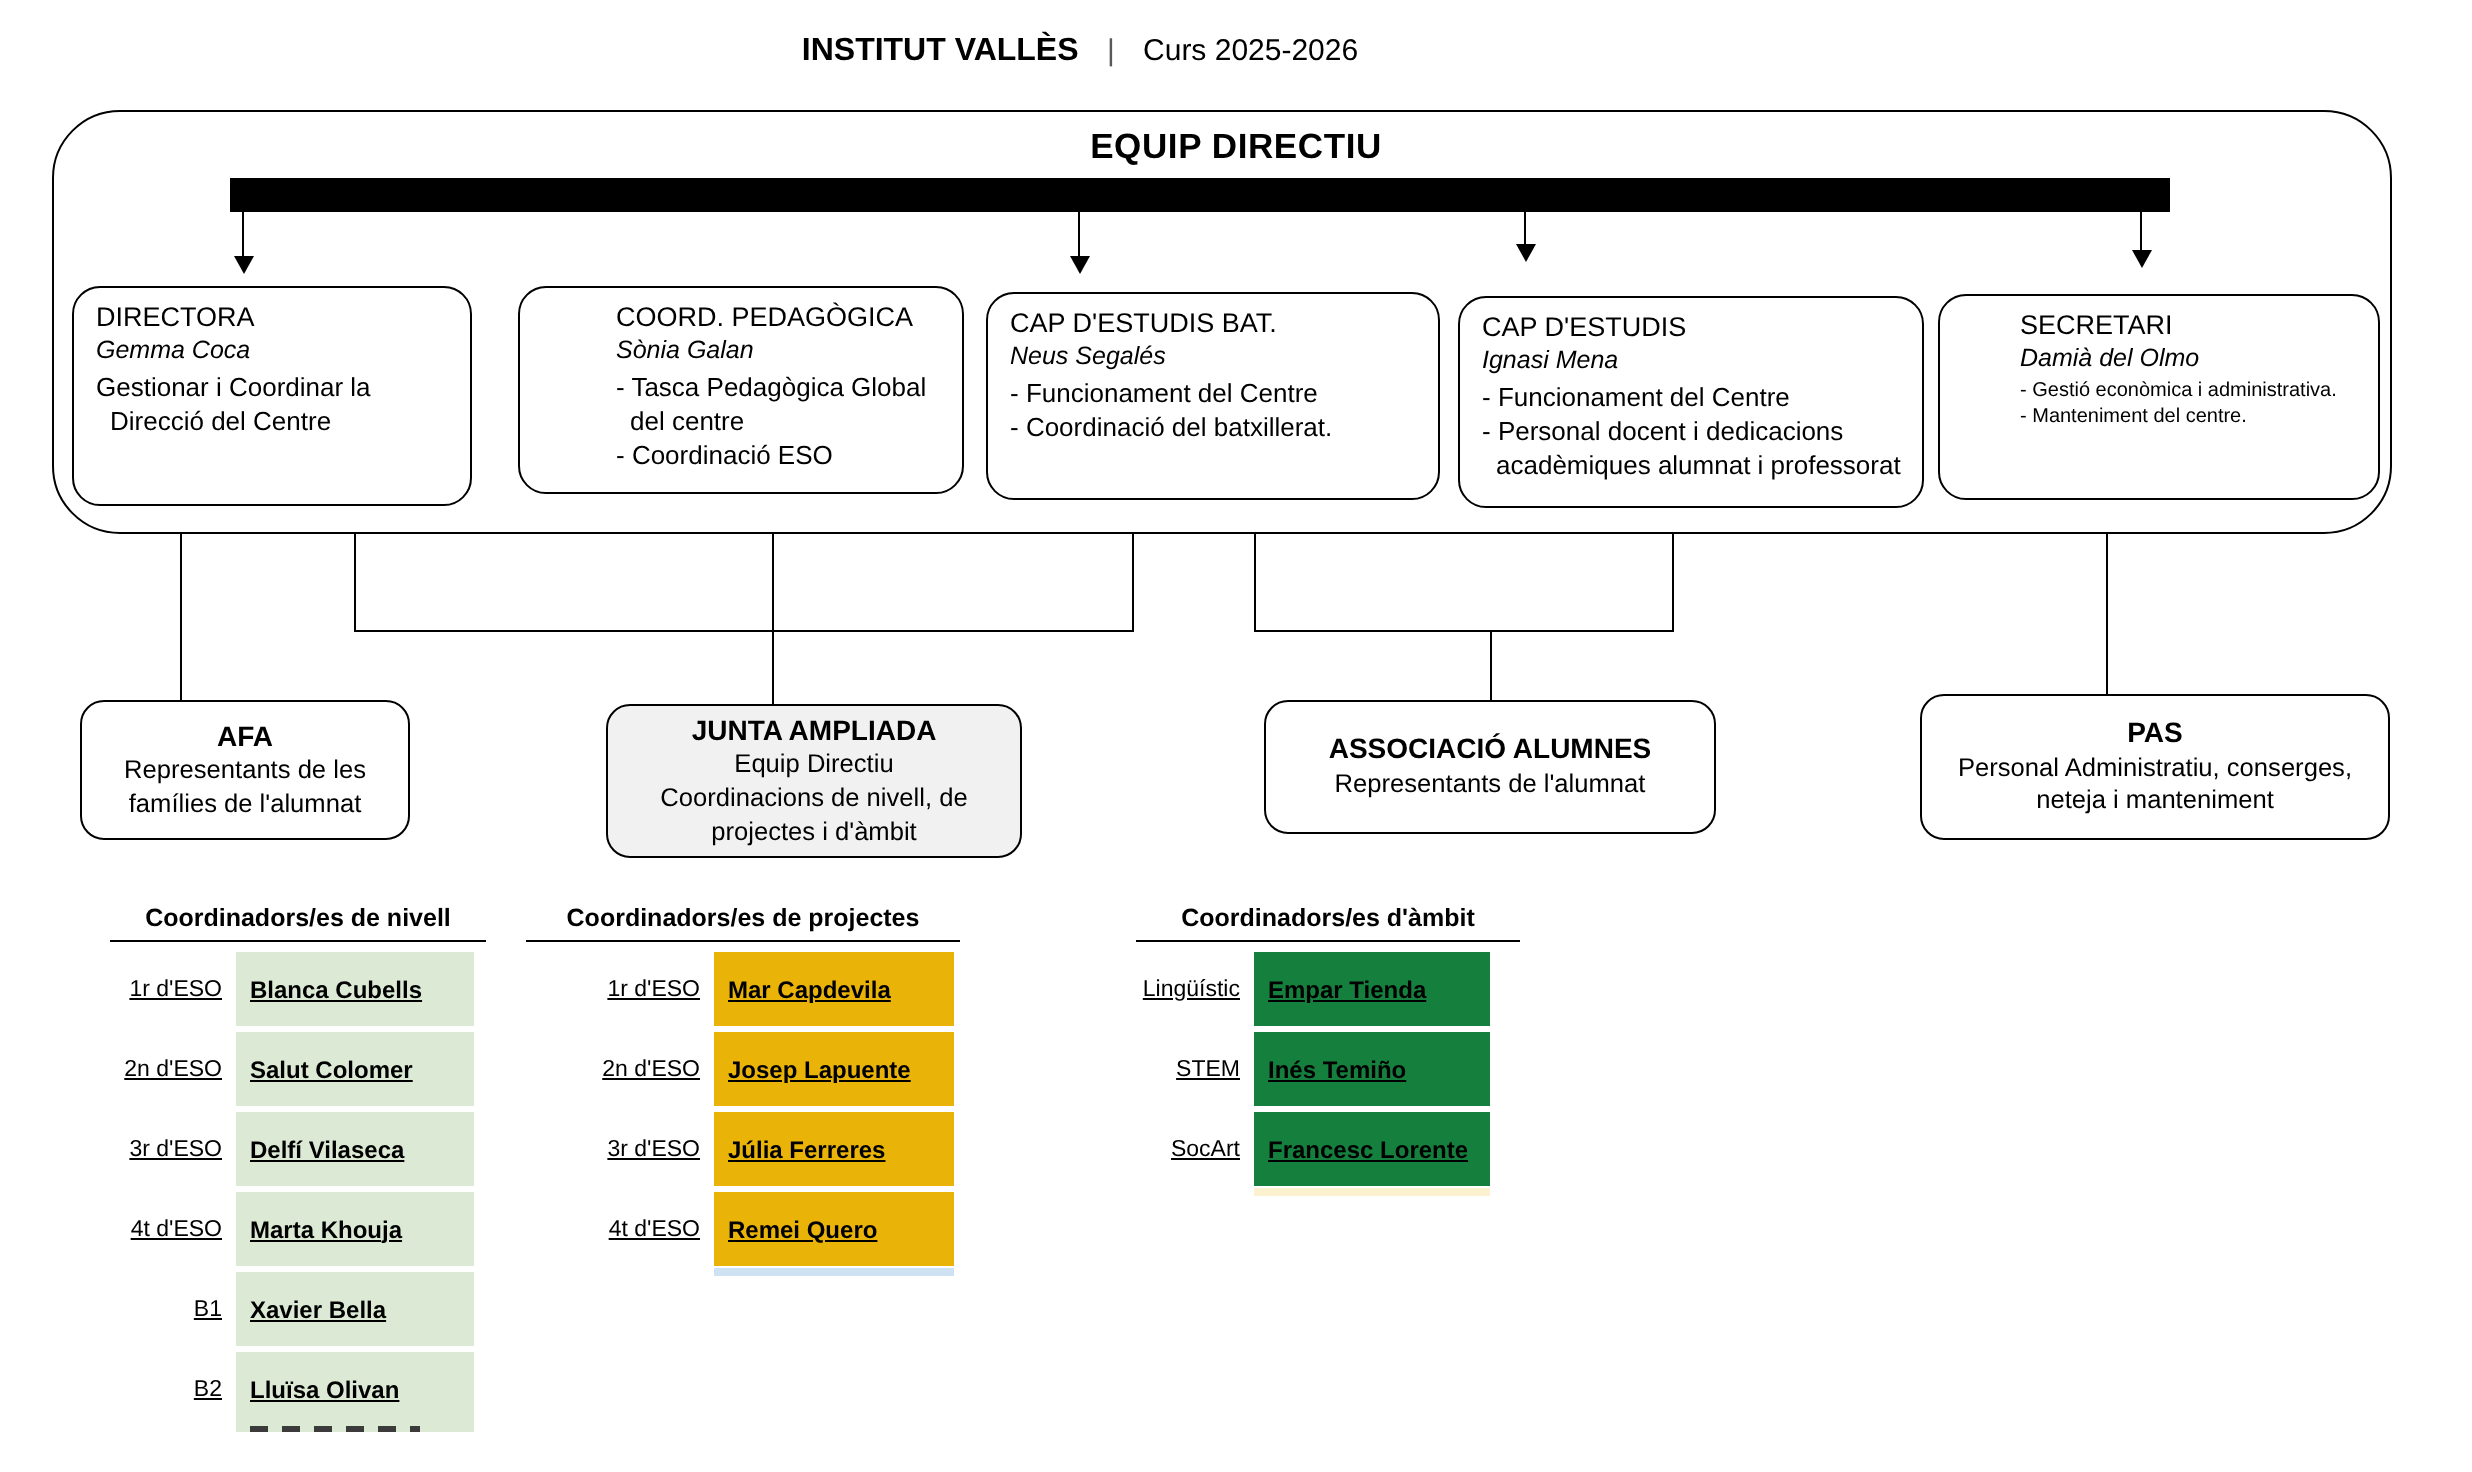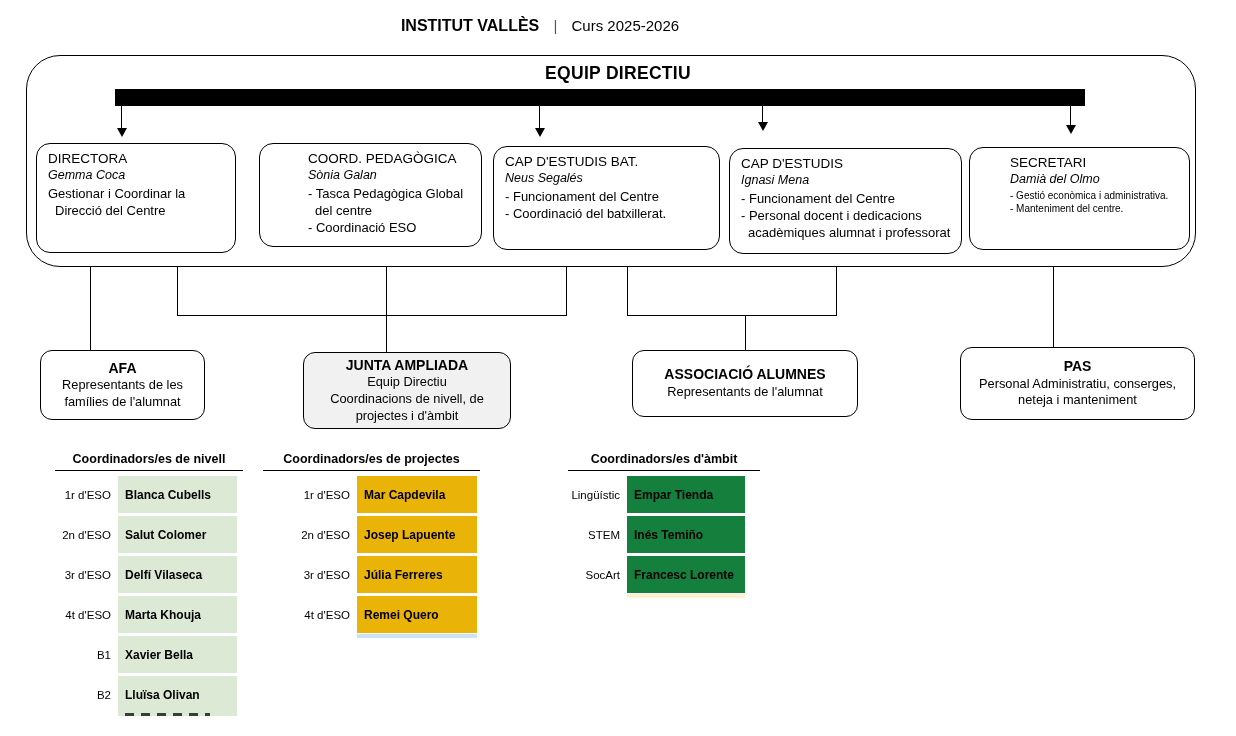--- a/index.html
+++ b/index.html
@@ -50,21 +50,21 @@
   
   .clist-header { position:absolute; top:452px; text-align:center; font-weight:bold; font-size:12.5px; border-bottom:1.8px solid #000; padding-bottom:4px; }
   #chead0 { left:55px;  width:188px; }
   #chead1 { left:263px; width:217px; }
   #chead2 { left:568px; width:192px; }
 
   .clist { position:absolute; top:476px; }
   #clist0 { left:18px; }
   #clist1 { left:257px; }
   #clist2 { left:527px; }
-  .crow { display:flex; align-items:stretch; height:37px; margin-bottom:3px; }
+  .crow { display:flex; align-items:stretch; height:37px; margin-bottom:3px;text-decoration:underline; }
   .crow-label { width:100px; text-align:right; padding-right:7px; font-size:11.5px; display:flex; align-items:center; justify-content:flex-end; }
   .crow-name { padding-left:7px; font-weight:bold; font-size:12px; display:flex; align-items:center; }
   #clist0 .crow-name { width:119px; background:#dcead5; }
   #clist1 .crow-name { width:120px; background:#eab308; }
   #clist2 .crow-name { width:118px; background:#15803d; }
 
   
   #partial-green { position:absolute; left:118px; top:711px; width:119px; height:5px; background:#dcead5; overflow:hidden; }
   #partial-green .marks { position:absolute; left:7px; top:2px; width:85px; height:3px;
       background:repeating-linear-gradient(90deg,#3b3b3b 0 9px, transparent 9px 16px); }

